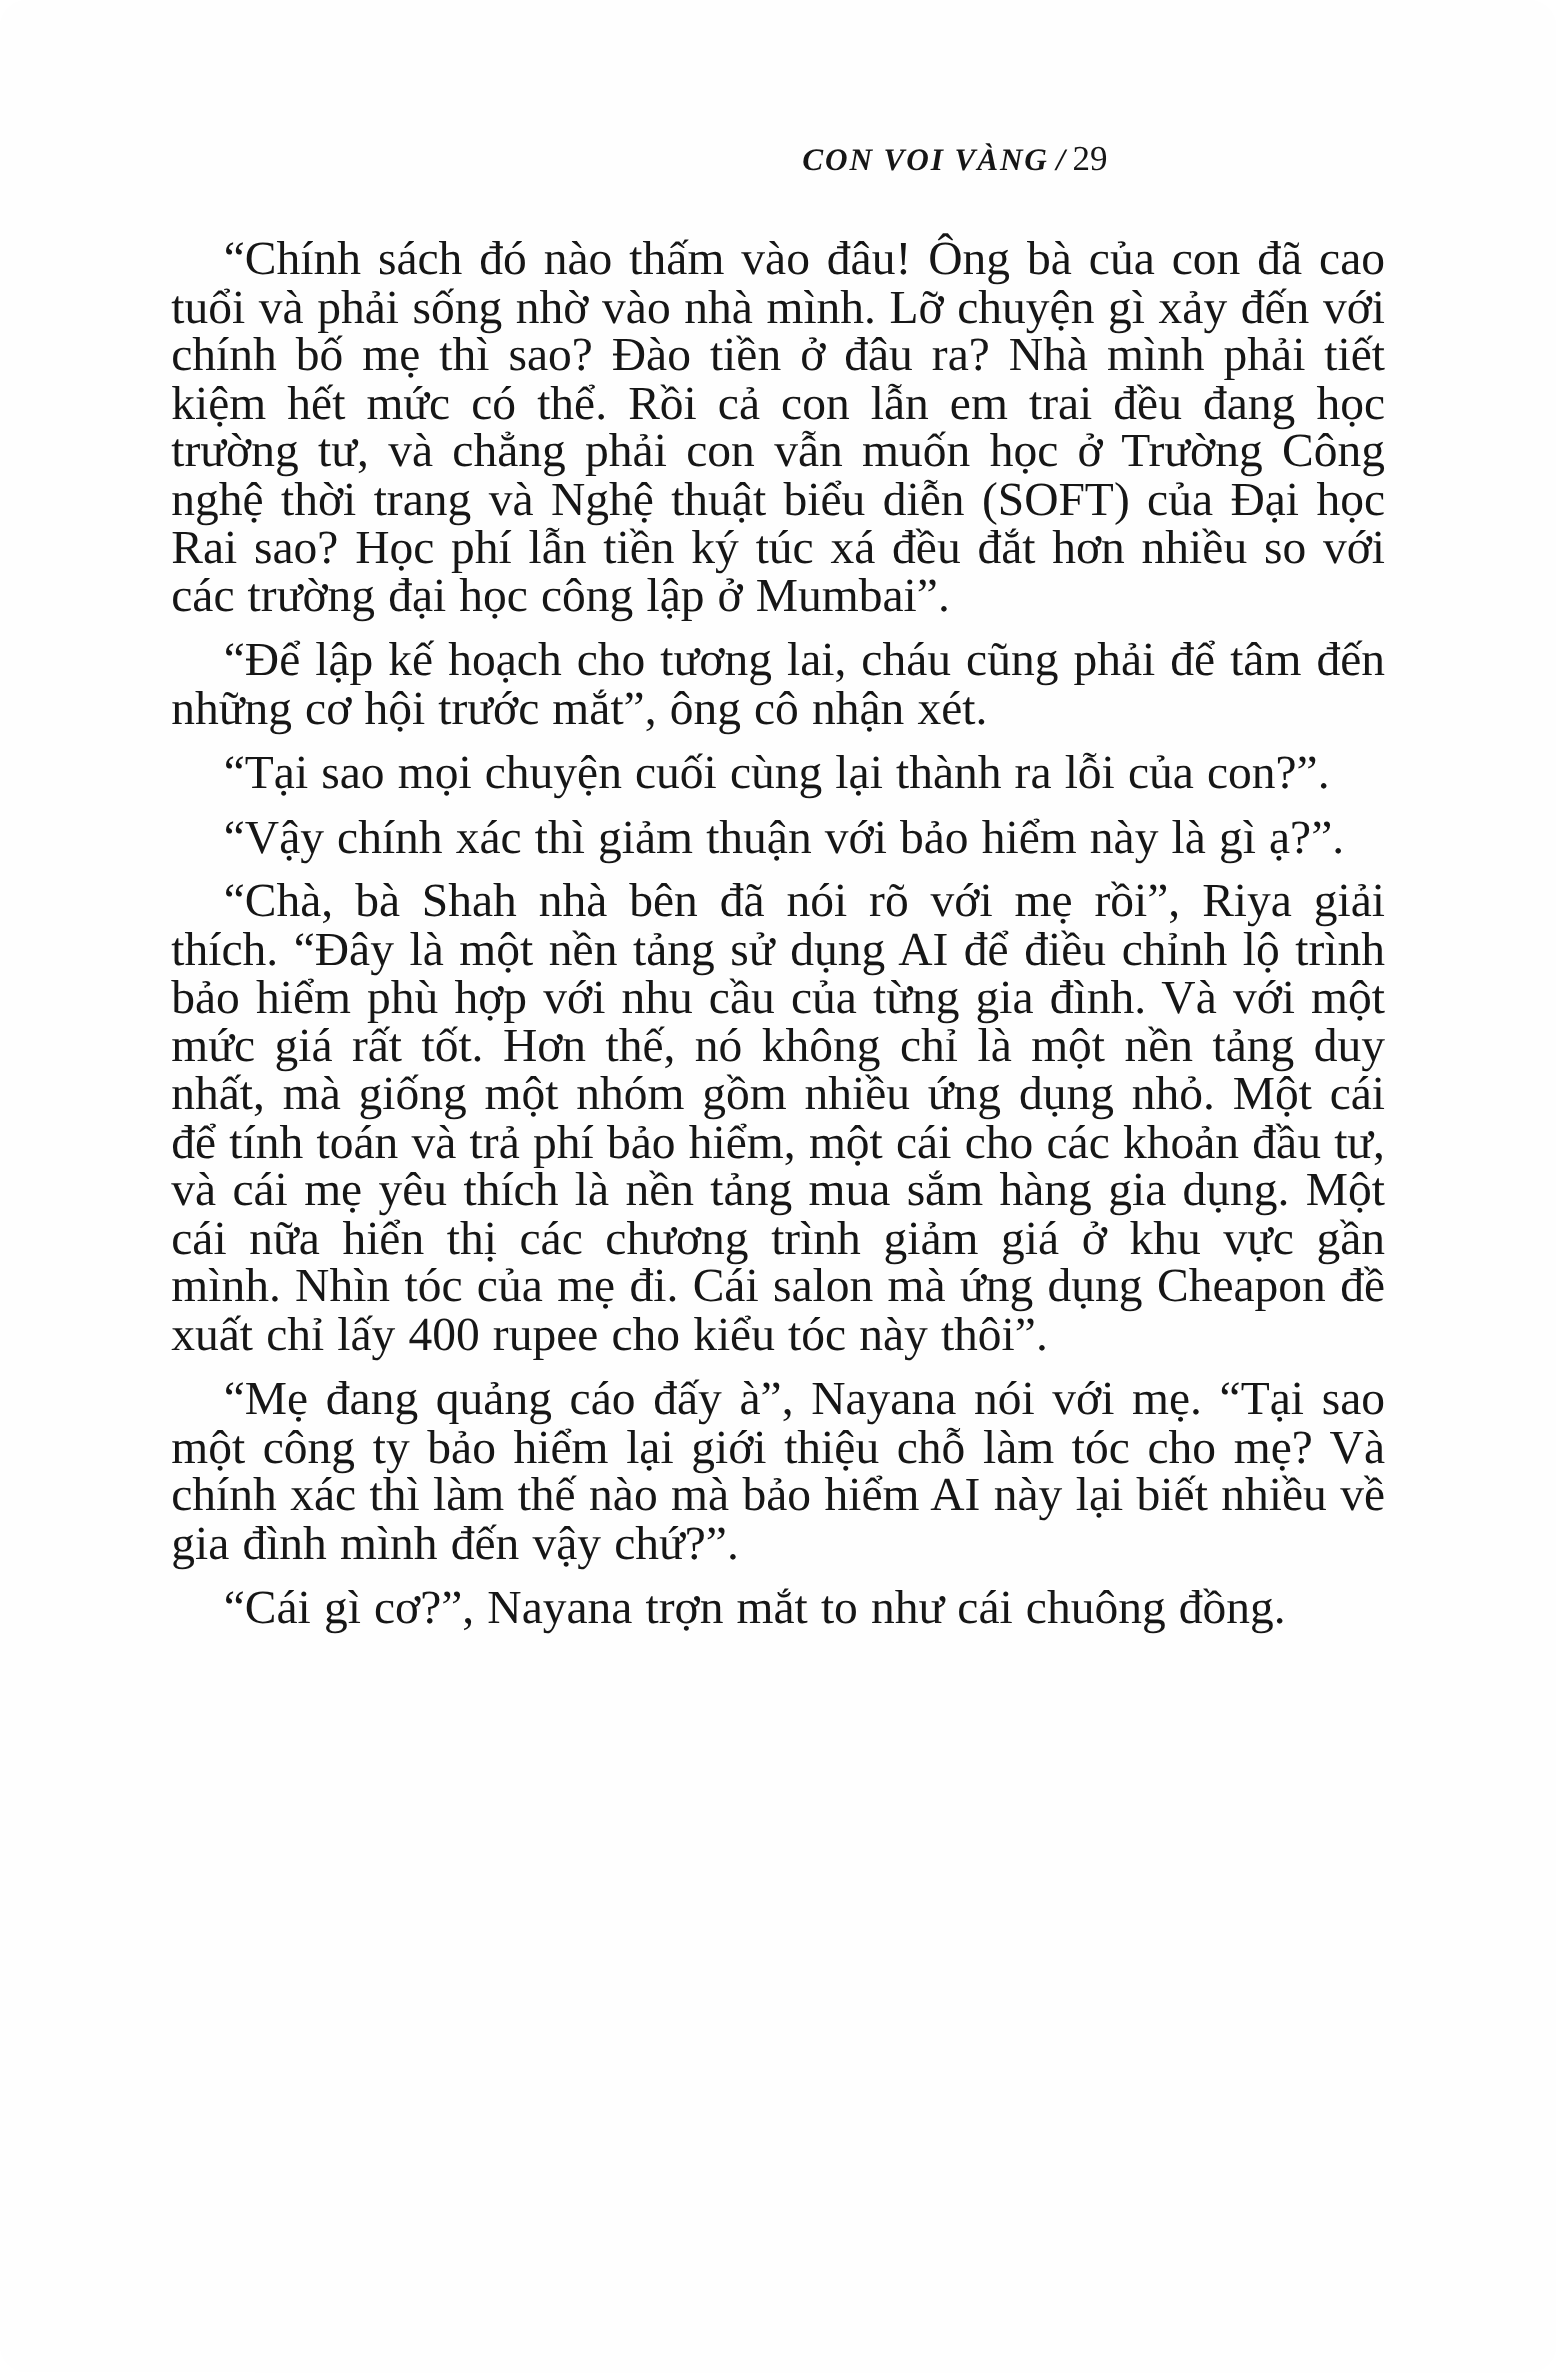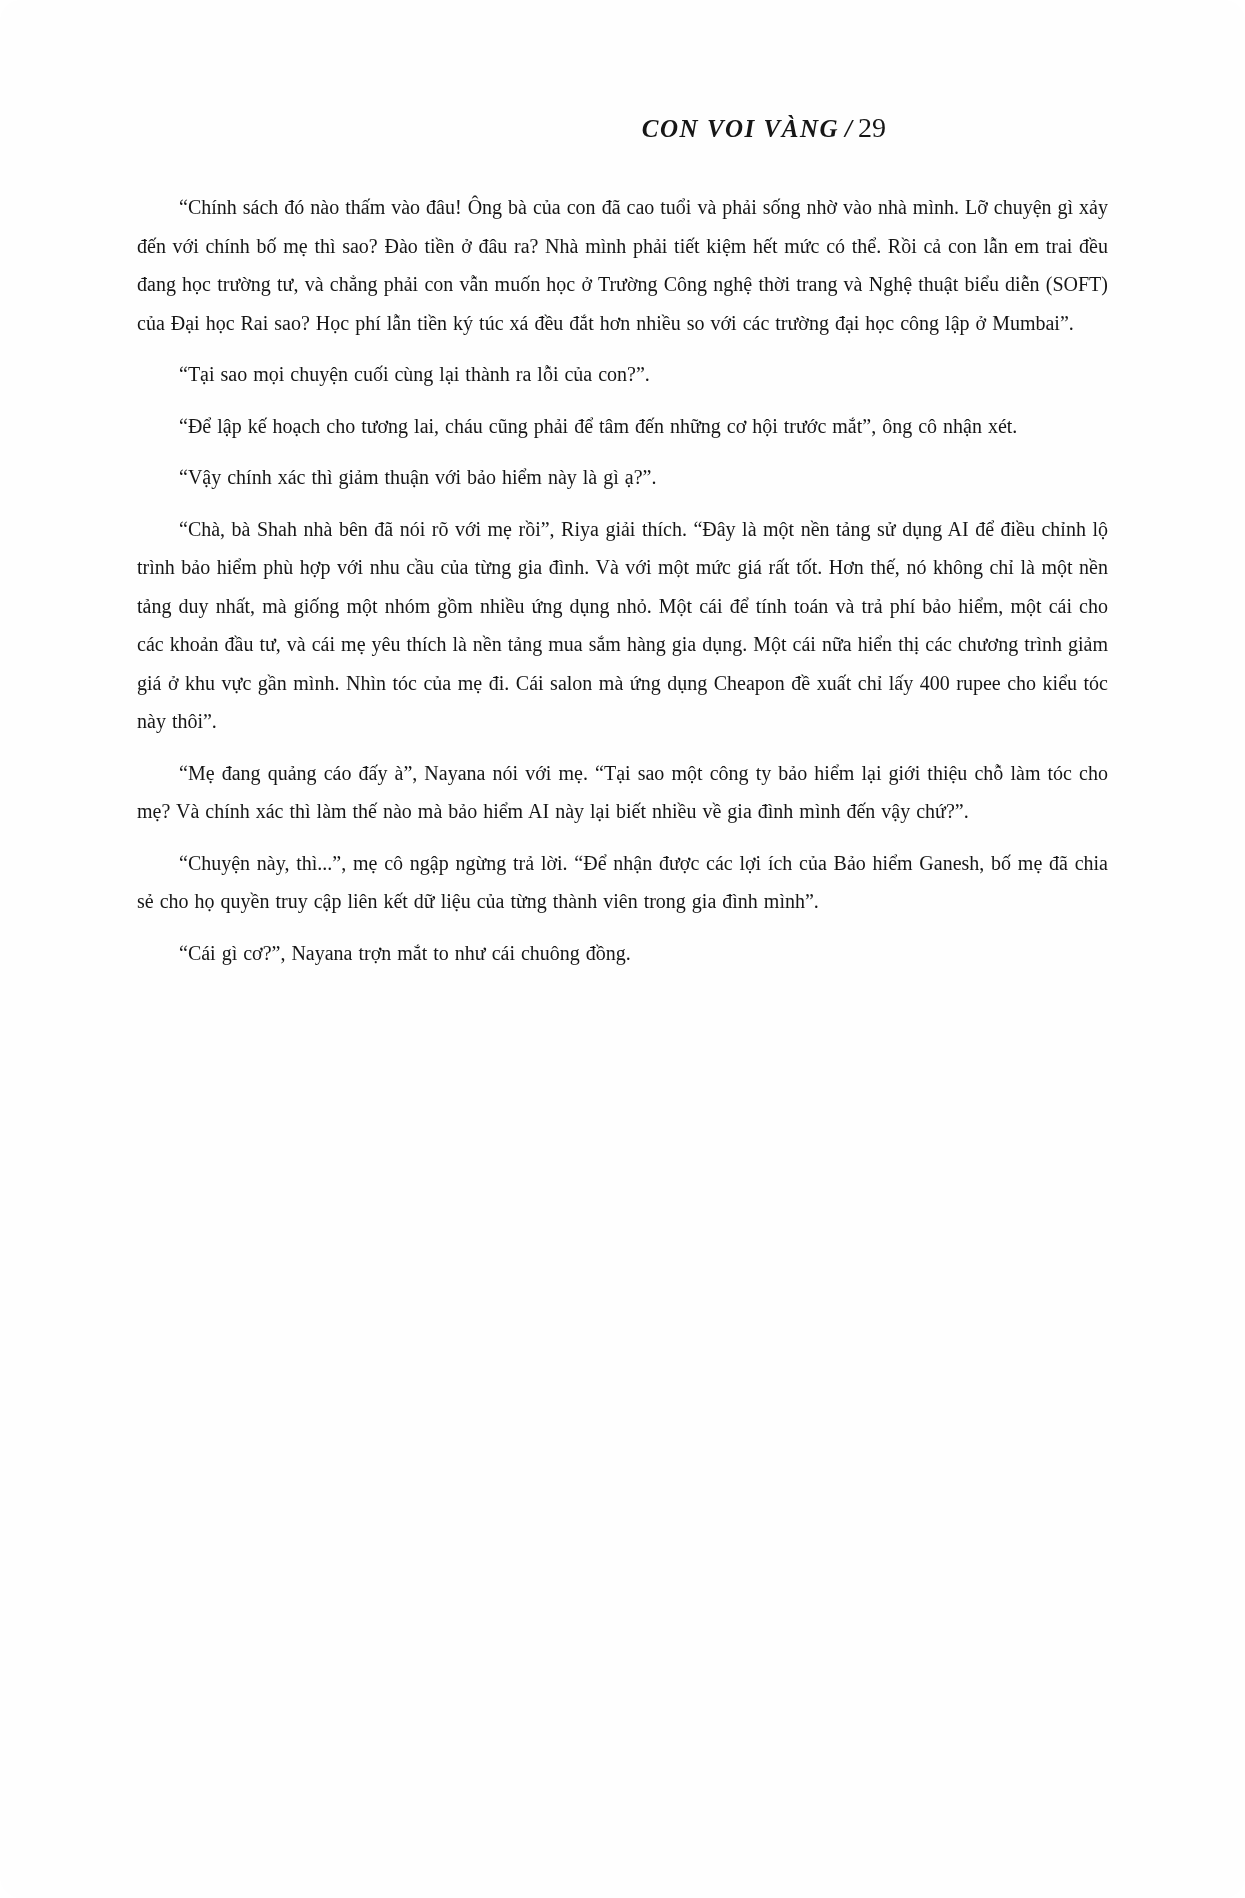--- a/index.html
+++ b/index.html
@@ -35,41 +35,40 @@
     font-style: italic;
     font-weight: bold;
     font-size: 25px;
     padding: 0 6px;
   }
   .running-page-number {
     font-size: 28px;
     font-weight: normal;
   }
   .body-text p {
-    font-size: 20px;
+    font-size: 38px;
     line-height: 38.5px;
     text-align: justify;
     text-indent: 42px;
     margin: 0 0 13px 0;
     word-spacing: 1px;
   }
 </style>
 </head>
 <body>
 
 <div class="page">
 
   <div class="running-header">
     <span class="running-title">CON VOI VÀNG</span><span class="running-sep">/</span><span class="running-page-number">29</span>
   </div>
 
   <div class="body-text">
     <p>“Chính sách đó nào thấm vào đâu! Ông bà của con đã cao tuổi và phải sống nhờ vào nhà mình. Lỡ chuyện gì xảy đến với chính bố mẹ thì sao? Đào tiền ở đâu ra? Nhà mình phải tiết kiệm hết mức có thể. Rồi cả con lẫn em trai đều đang học trường tư, và chẳng phải con vẫn muốn học ở Trường Công nghệ thời trang và Nghệ thuật biểu diễn (SOFT) của Đại học Rai sao? Học phí lẫn tiền ký túc xá đều đắt hơn nhiều so với các trường đại học công lập ở Mumbai”.</p>
+    <p>“Để lập kế hoạch cho tương lai, cháu cũng phải để tâm đến những cơ hội trước mắt”, ông cô nhận xét.</p>
     <p>“Tại sao mọi chuyện cuối cùng lại thành ra lỗi của con?”.</p>
-    <p>“Để lập kế hoạch cho tương lai, cháu cũng phải để tâm đến những cơ hội trước mắt”, ông cô nhận xét.</p>
     <p>“Vậy chính xác thì giảm thuận với bảo hiểm này là gì ạ?”.</p>
     <p>“Chà, bà Shah nhà bên đã nói rõ với mẹ rồi”, Riya giải thích. “Đây là một nền tảng sử dụng AI để điều chỉnh lộ trình bảo hiểm phù hợp với nhu cầu của từng gia đình. Và với một mức giá rất tốt. Hơn thế, nó không chỉ là một nền tảng duy nhất, mà giống một nhóm gồm nhiều ứng dụng nhỏ. Một cái để tính toán và trả phí bảo hiểm, một cái cho các khoản đầu tư, và cái mẹ yêu thích là nền tảng mua sắm hàng gia dụng. Một cái nữa hiển thị các chương trình giảm giá ở khu vực gần mình. Nhìn tóc của mẹ đi. Cái salon mà ứng dụng Cheapon đề xuất chỉ lấy 400 rupee cho kiểu tóc này thôi”.</p>
     <p>“Mẹ đang quảng cáo đấy à”, Nayana nói với mẹ. “Tại sao một công ty bảo hiểm lại giới thiệu chỗ làm tóc cho mẹ? Và chính xác thì làm thế nào mà bảo hiểm AI này lại biết nhiều về gia đình mình đến vậy chứ?”.</p>
-    <p>“Chuyện này, thì...”, mẹ cô ngập ngừng trả lời. “Để nhận được các lợi ích của Bảo hiểm Ganesh, bố mẹ đã chia sẻ cho họ quyền truy cập liên kết dữ liệu của từng thành viên trong gia đình mình”.</p>
     <p>“Cái gì cơ?”, Nayana trợn mắt to như cái chuông đồng.</p>
   </div>
 
 </div>
 
 </body></html>

